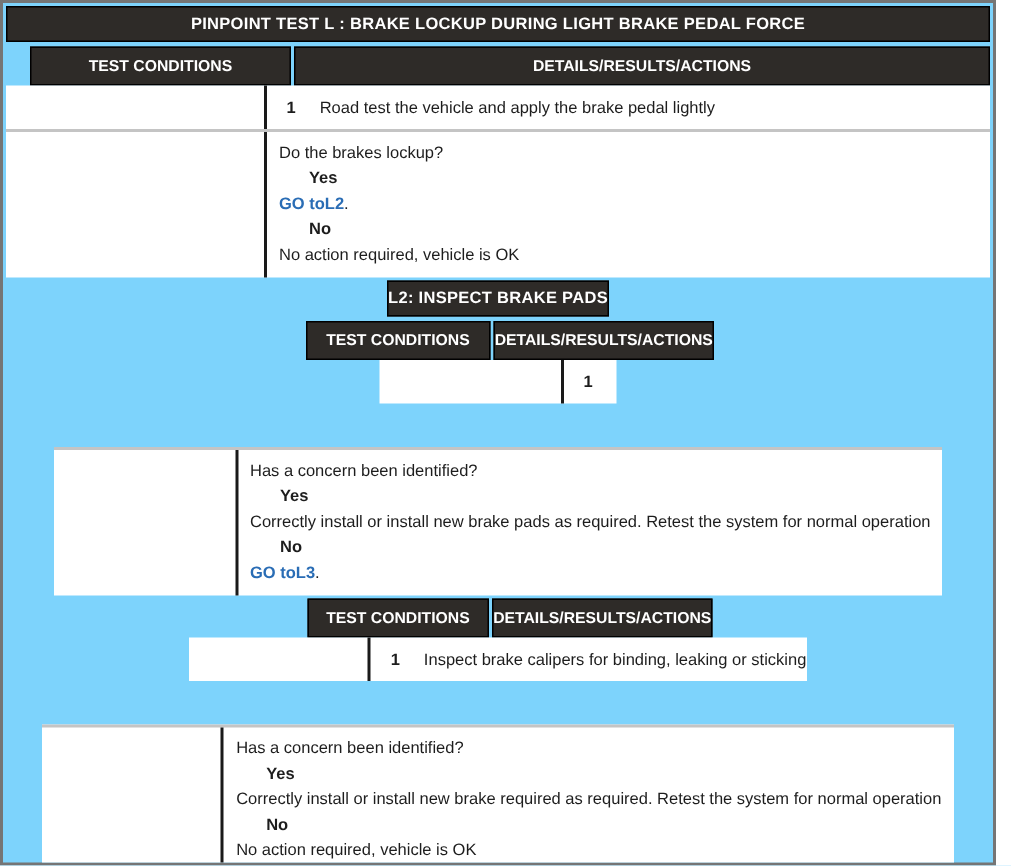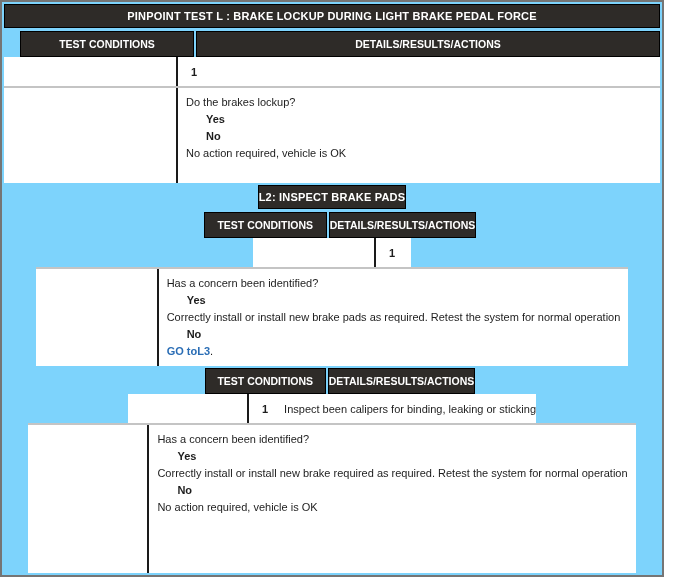--- a/index.html
+++ b/index.html
@@ -79,21 +79,21 @@
     align-items: center;
     padding-left: 13px;
   }
   .step-num { font-weight: bold; margin-right: 16px; }
   .row.details { border-top: 2px solid #c4c4c4; }
   .row.details .cell-right {
     padding: 6px 8px 6px 8px;
     line-height: 17px;
   }
   .d1 { min-height: 95px; }
-  .d2 { min-height: 89px; }
+  .d2 { min-height: 89px; margin-top: 29px; }
   .section:last-child .row.details { flex: 1 1 auto; }
   .ans { font-weight: bold; padding-left: 20px; }
   .go-link { color: #2a6db5; font-weight: bold; cursor: pointer; }
   .go-link:empty { display: none; }
 </style>
 </head>
 <body>
 
 <div class="page">
 
@@ -101,27 +101,29 @@
 
   <div class="section">
     <div class="colhead">
       <div class="ch-left w0">TEST CONDITIONS</div>
       <div class="ch-right">DETAILS/RESULTS/ACTIONS</div>
     </div>
     <div class="row step w0">
       <div class="cell-left"></div>
       <div class="cell-right">
         <span class="step-num">1</span>
+        <span>Road test the vehicle and apply the brake pedal lightly</span>
       </div>
     </div>
     <div class="row details w0 d1">
       <div class="cell-left"></div>
       <div class="cell-right">
         <div>Do the brakes lockup?</div>
         <div class="ans">Yes</div>
+        <div><span class="go-link">GO toL2</span><span></span><span>.</span></div>
         <div class="ans">No</div>
         <div><span>No action required, vehicle is OK</span><span></span></div>
       </div>
     </div>
   </div>
 
   <div class="section">
     <div class="bar">L2: INSPECT BRAKE PADS</div>
     <div class="colhead">
       <div class="ch-left w1">TEST CONDITIONS</div>
@@ -147,21 +149,21 @@
 
   <div class="section">
     <div class="colhead">
       <div class="ch-left w2">TEST CONDITIONS</div>
       <div class="ch-right">DETAILS/RESULTS/ACTIONS</div>
     </div>
     <div class="row step w2">
       <div class="cell-left"></div>
       <div class="cell-right">
         <span class="step-num">1</span>
-        <span>Inspect been calipers for binding, leaking or sticking</span>
+        <span>Inspect brake calipers for binding, leaking or sticking</span>
       </div>
     </div>
     <div class="row details w2 d2">
       <div class="cell-left"></div>
       <div class="cell-right">
         <div>Has a concern been identified?</div>
         <div class="ans">Yes</div>
         <div><span>Correctly install or install new brake required as required. Retest the system for normal operation</span><span></span></div>
         <div class="ans">No</div>
         <div><span>No action required, vehicle is OK</span><span></span></div>

